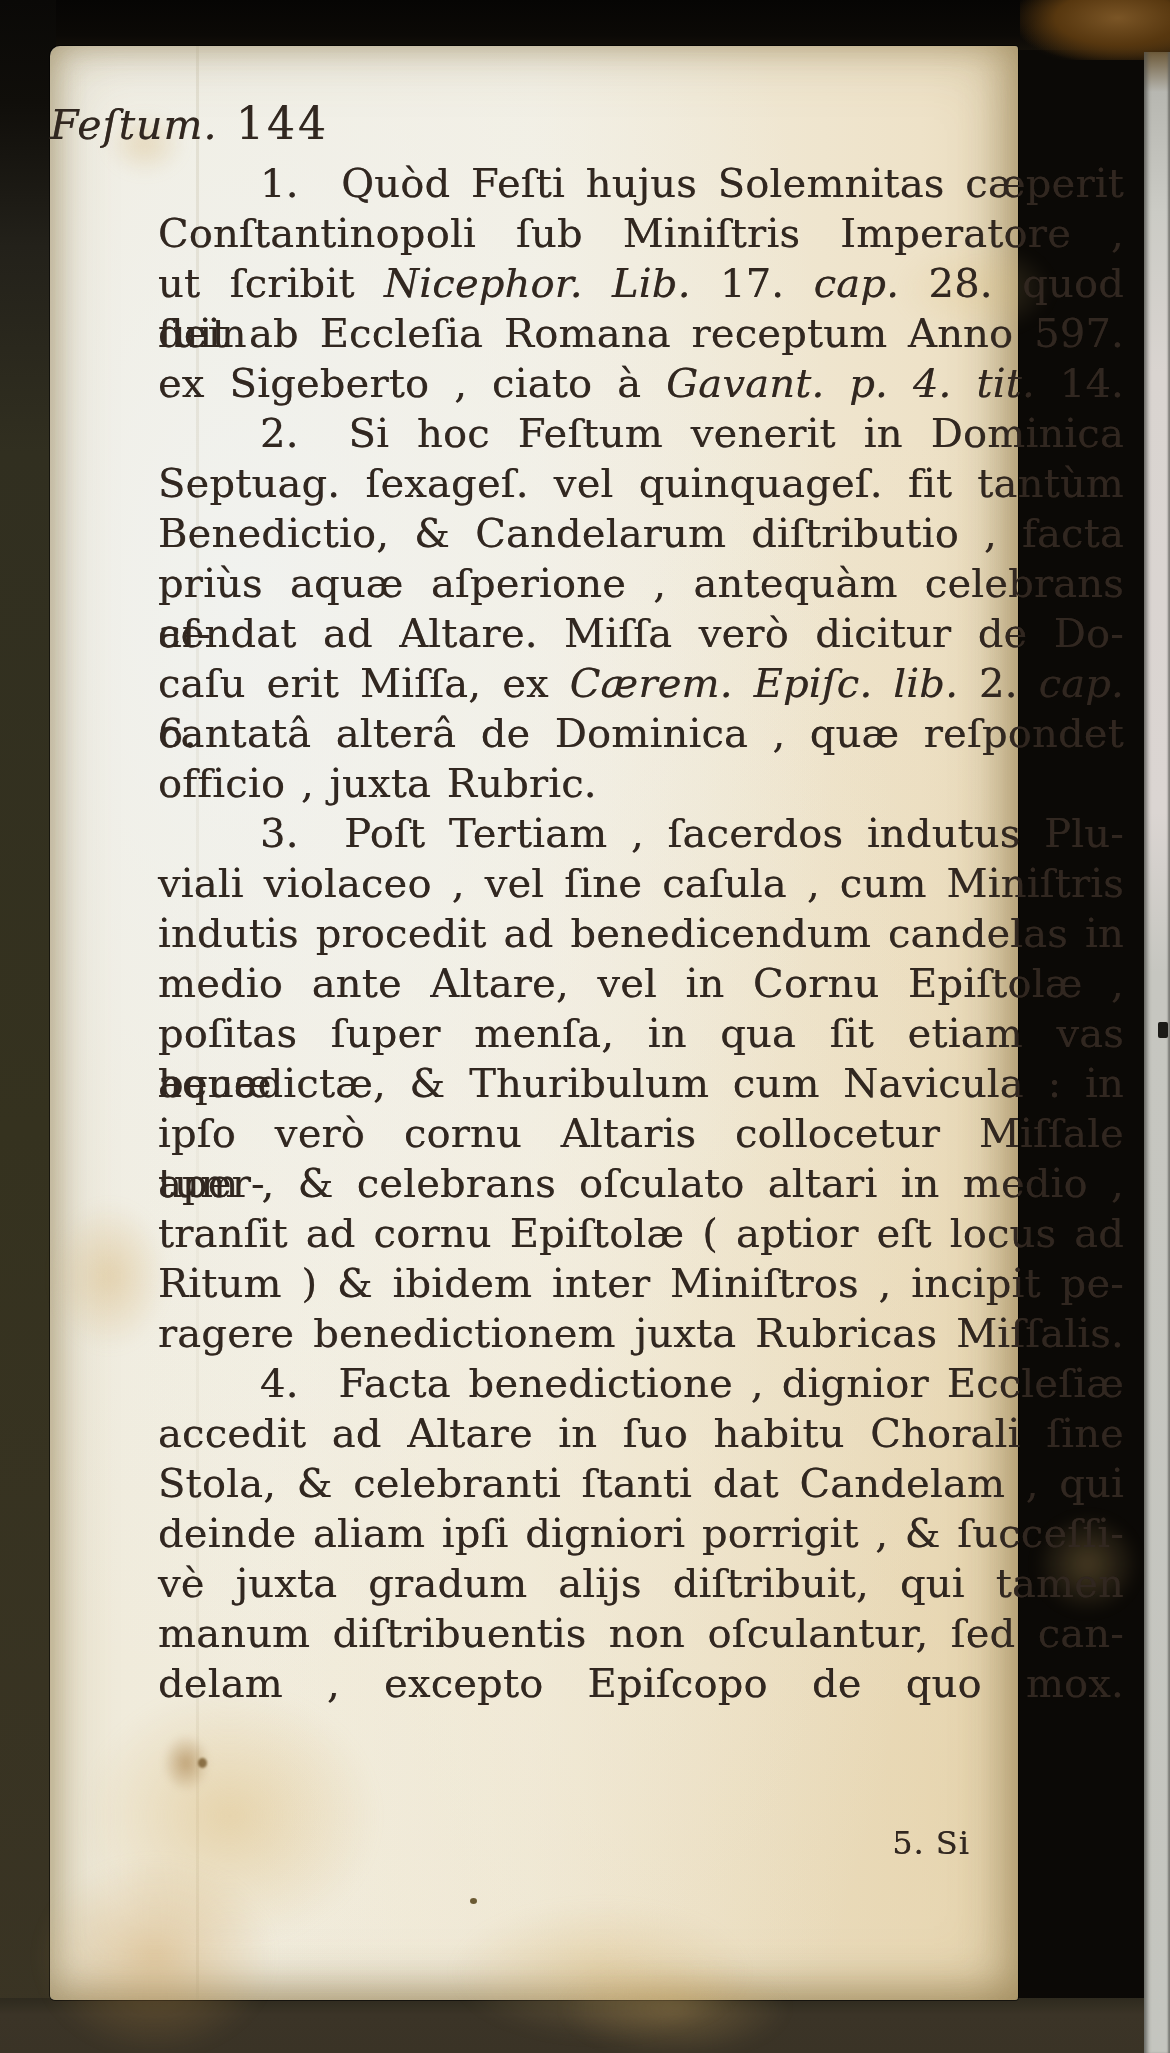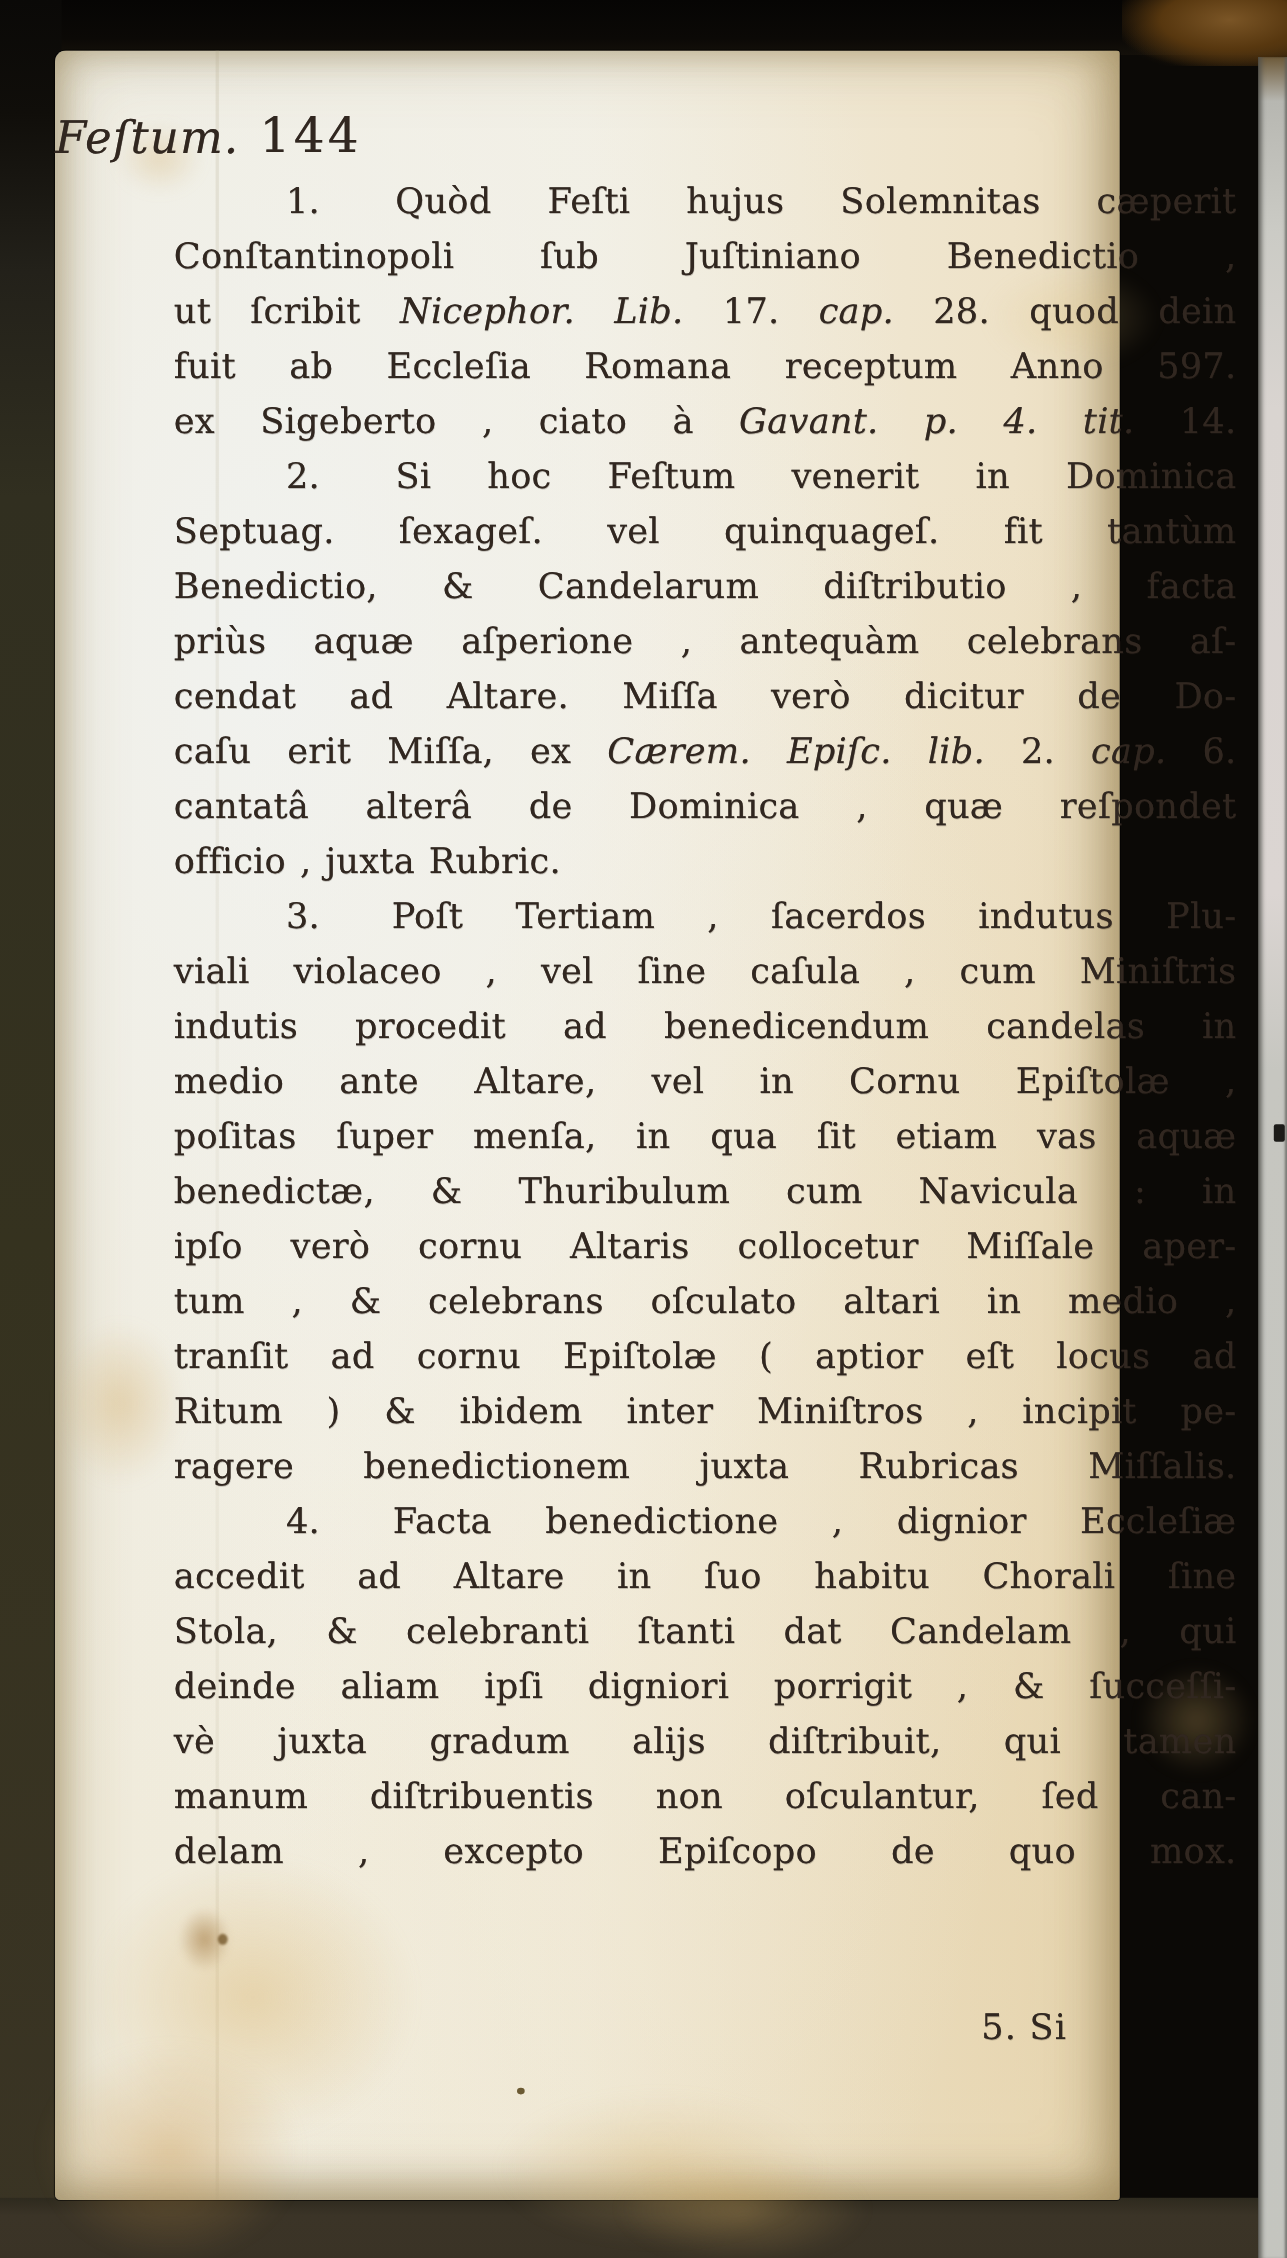--- a/index.html
+++ b/index.html
@@ -36,21 +36,21 @@
       inset 12px 0 26px rgba(140,120,70,.18),
       0 0 0 1px rgba(0,0,0,.55);}
   .crease{position:absolute;left:146px;top:0;width:3px;height:100%;
     background:linear-gradient(180deg,rgba(175,165,135,.22),rgba(175,165,135,.08) 60%,rgba(175,165,135,.2));}
 
   
   .ink{color:#312720;text-shadow:0 0 .6px rgba(49,39,32,.55), .4px .4px .5px rgba(49,39,32,.25);}
   .pagenum{position:absolute;left:186px;top:52px;font-size:44px;letter-spacing:3px;}
   .running{position:absolute;left:0;top:55px;width:100%;text-align:left;
     font-style:italic;font-size:41px;letter-spacing:1px;}
-  .text-body{position:absolute;left:108px;top:112px;width:966px;font-size:32px;
+  .text-body{position:absolute;left:108px;top:112px;width:966px;font-size:40px;
     word-spacing:.07em;letter-spacing:.2px;}
   .par{margin:0;}
   .line{height:50px;line-height:50px;text-align:justify;text-align-last:justify;white-space:normal;}
   .line.short{text-align-last:left;}
   .line.first{text-indent:102px;}
   .it{font-style:italic;}
   .num{margin-right:.55em;}
   .catchword{position:absolute;right:48px;top:1778px;font-size:32px;letter-spacing:1px;}
 
   
@@ -94,21 +94,21 @@
     <div class="stain s9"></div>
     <div class="speck k1"></div>
     <div class="speck k2"></div>
 
     <div class="pagenum ink">144</div>
     <div class="running ink">Feſtum.</div>
 
     <div class="text-body ink">
         <div class="par">
           <div class="line first"><span class="num">1.</span> <span>Quòd Feſti hujus Solemnitas cæperit</span></div>
-          <div class="line"><span>Conſtantinopoli ſub Juſtiniano Benedictio ,</span></div>
+          <div class="line"><span>Conſtantinopoli ſub Miniſtris Imperatore ,</span></div>
           <div class="line"><span>ut ſcribit </span><span class="it">Nicephor. Lib.</span><span> 17. </span><span class="it">cap.</span><span> 28. quod dein</span></div>
           <div class="line"><span>fuit ab Eccleſia Romana receptum Anno 597.</span></div>
           <div class="line"><span>ex Sigeberto , ciato à </span><span class="it">Gavant. p. 4. tit.</span><span> 14.</span></div>
         </div>
         <div class="par">
           <div class="line first"><span class="num">2.</span> <span>Si hoc Feſtum venerit in Dominica</span></div>
           <div class="line"><span>Septuag. ſexageſ. vel quinquageſ. fit tantùm</span></div>
           <div class="line"><span>Benedictio, &amp; Candelarum diſtributio , facta</span></div>
           <div class="line"><span>priùs aquæ aſperione , antequàm celebrans aſ-</span></div>
           <div class="line"><span>cendat ad Altare. Miſſa verò dicitur de Do-</span></div>

